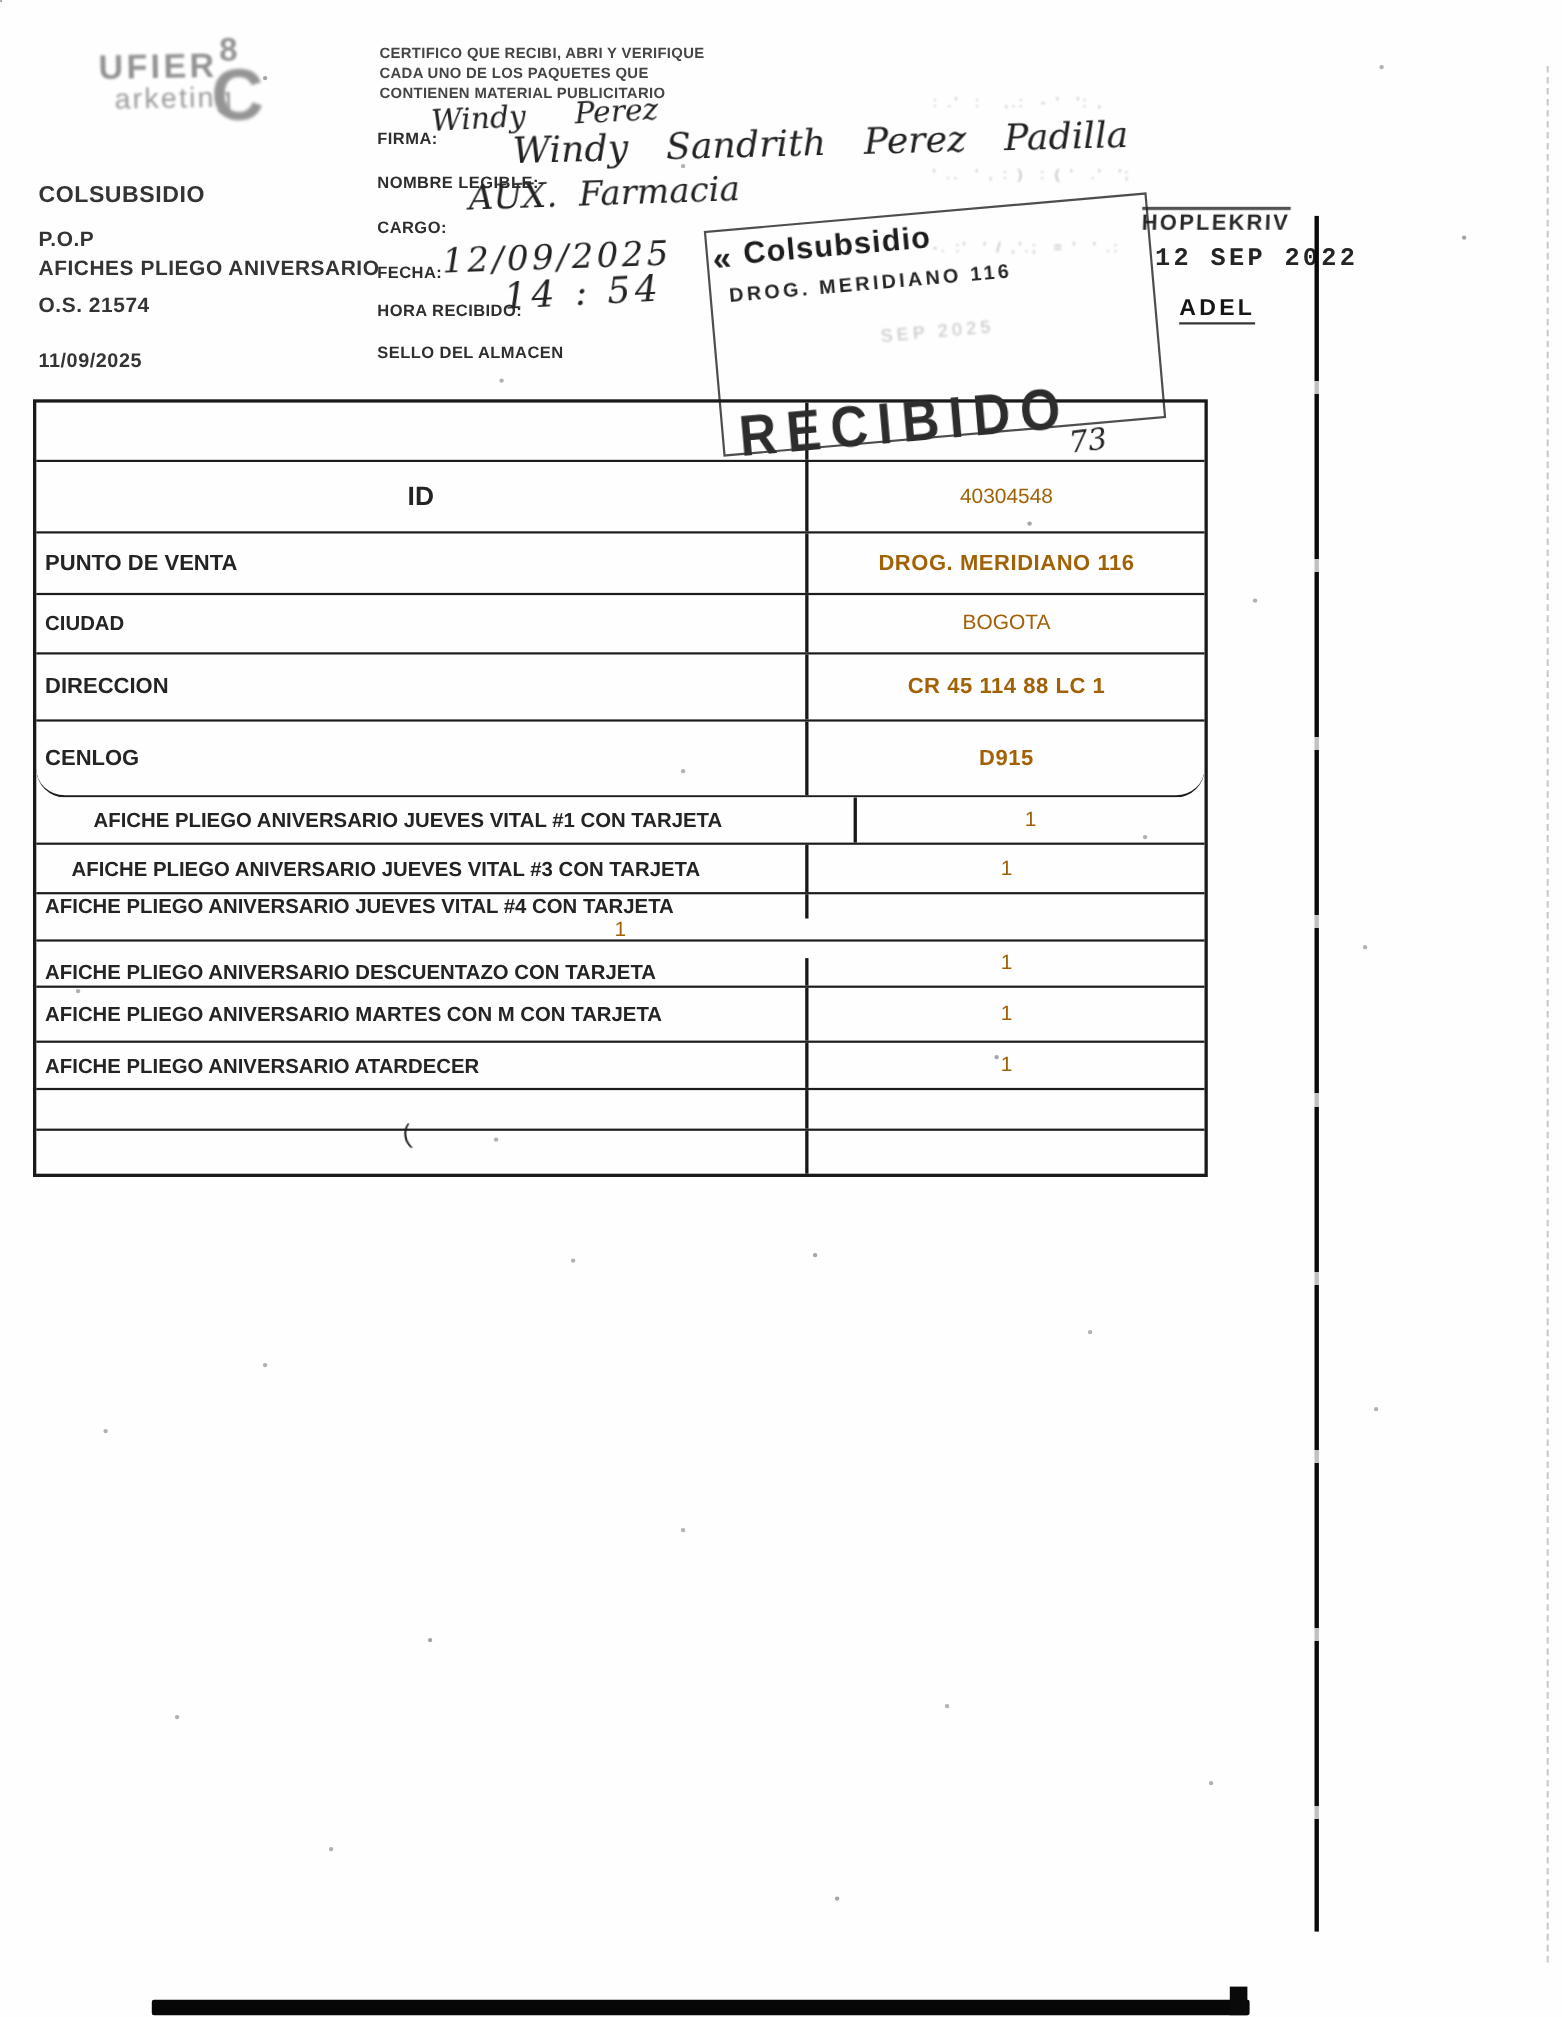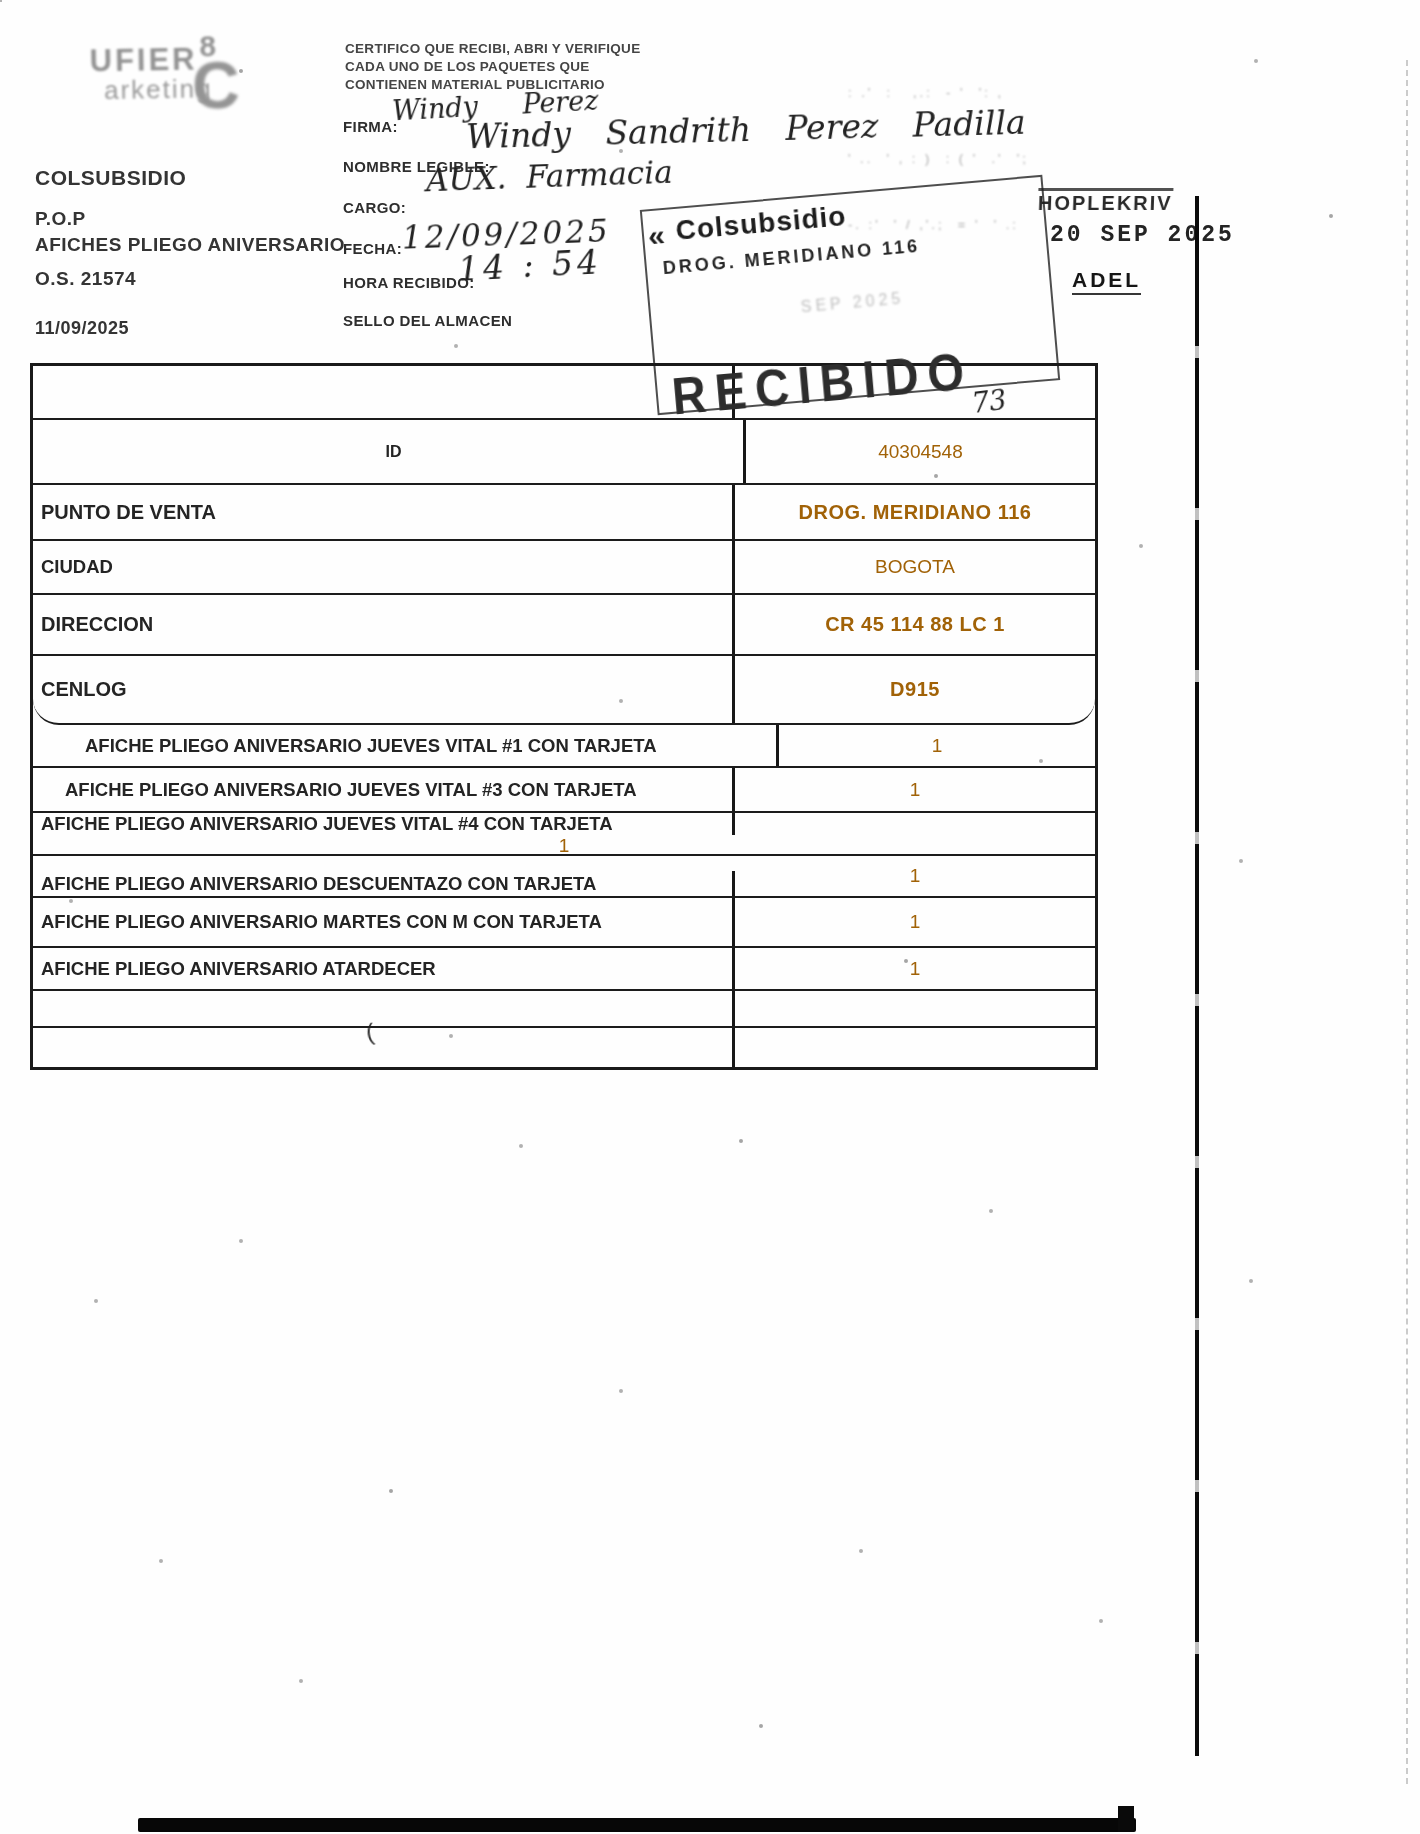--- a/index.html
+++ b/index.html
@@ -56,21 +56,21 @@
            border-bottom:2.5px solid rgba(20,20,20,.85);padding-bottom:1px;filter:blur(.5px);}
   
   .ghost{left:848px;top:38px;width:360px;font-size:13px;line-height:22px;letter-spacing:3px;color:rgba(80,80,80,.5);filter:blur(1.1px);white-space:pre;}
   
   .pop-table{left:30px;top:363px;width:1062px;border:3px solid #1a1a1a;z-index:2;background:transparent;}
   .t-row{display:flex;box-sizing:border-box;border-bottom:2.5px solid #1c1c1c;}
   .t-row:last-child{border-bottom:none;}
   .t-label{box-sizing:border-box;width:702px;border-right:3px solid #171717;display:flex;align-items:center;
            padding-left:8px;font-size:18.5px;font-weight:600;color:#242424;filter:blur(.3px);}
   .t-value{flex:1;display:flex;align-items:center;justify-content:center;font-size:19px;font-weight:500;color:#a16207;filter:blur(.3px);}
-  .t-label.center{justify-content:center;padding-left:0;font-size:16px;margin-left:11px;}
+  .t-label.center{justify-content:center;padding-left:0;font-size:24px;}
   .t-label.bold{font-weight:700;font-size:20px;}
   .t-value.bold{font-weight:700;font-size:20px;letter-spacing:.5px;}
   .t-row:nth-child(1){height:54px;}  .t-row:nth-child(2){height:65px;}
   .t-row:nth-child(3){height:56px;}  .t-row:nth-child(4){height:54px;}
   .t-row:nth-child(5){height:61px;}  .t-row:nth-child(6){height:69px;border-radius:26px;}
   .t-row:nth-child(7){height:43px;}  .t-row:nth-child(8){height:45px;}
   .t-row:nth-child(9){height:43px;}  .t-row:nth-child(10){height:42px;}
   .t-row:nth-child(11){height:50px;} .t-row:nth-child(12){height:43px;}
   .t-row:nth-child(13){height:37px;} .t-row:nth-child(14){height:39px;}
   
@@ -133,21 +133,21 @@
 <div class="stamp" data-name="received-stamp">
   <span class="st-mark" data-name="colsubsidio-logo-icon">«</span>
   <span class="st-brand" data-name="stamp-brand">Colsubsidio</span>
   <span class="st-loc" data-name="stamp-location">DROG. MERIDIANO 116</span>
   <span class="st-faint" data-name="stamp-faint-date">SEP 2025</span>
   <span class="st-big" data-name="stamp-recibido-text">RECIBIDO</span>
 </div>
 <div class="hand h-73" data-name="handwritten-count">73</div>
 
 <div class="ds-head" data-name="date-stamp-header-illegible">HOPLEKRIV</div>
-<div class="ds-date" data-name="date-stamp-date">20 SEP 2025</div>
+<div class="ds-date" data-name="date-stamp-date">12 SEP 2022</div>
 <div class="ds-foot" data-name="date-stamp-footer">ADEL</div>
 
 <div class="ghost" data-name="faint-stamp-impression">
   <div data-name="faint-stamp-line-1" style="position:static;">: .'  :   ,.:  - '  ': ,</div>
   <div data-name="faint-stamp-line-2" style="position:static;">' ..  ' , : )  : ( '  .'  ';</div>
   <div data-name="faint-stamp-line-3" style="position:static;">-. :'  ' / ,'.;  = '  ' .:</div>
 </div>
 
 <div class="pop-table" data-name="pop-table">
   <div data-name="pop-table-body" style="position:static;">

